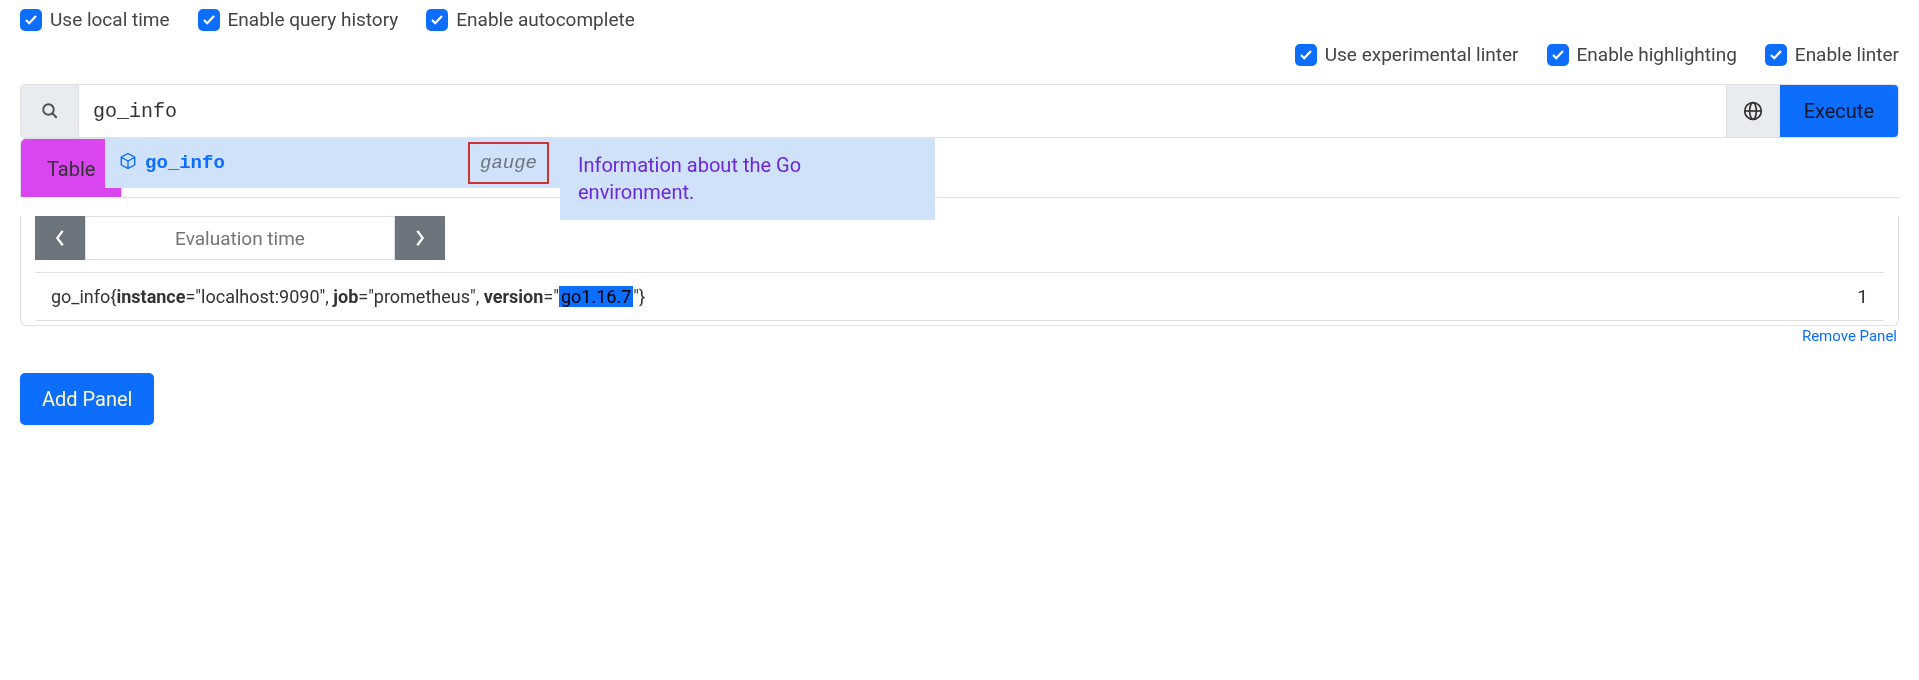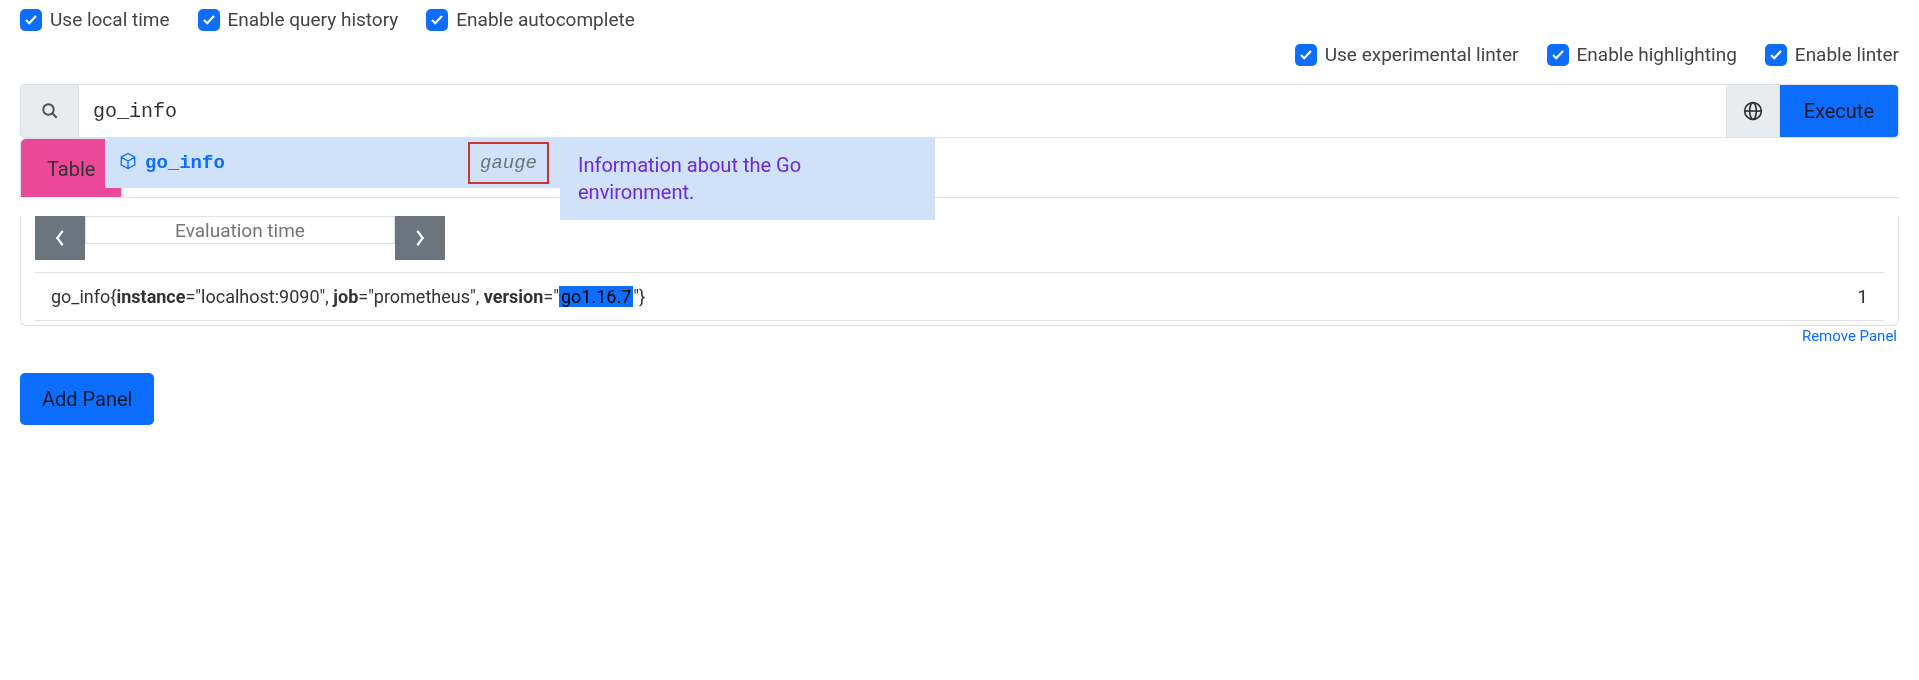--- a/index.html
+++ b/index.html
@@ -19,32 +19,32 @@
     .autocomplete { position: absolute; top: 100%; left: 85px; display: flex; align-items: stretch; z-index: 10; margin-top:0px; }
     .ac-left { width: 455px; background: #cfe2f9; display: flex; align-items: center; justify-content: space-between; padding: 0 14px; height: 50px; }
     .ac-left-inner { display:flex; align-items:center; gap:8px;}
     .ac-cube { color:#0d6efd; font-size:17px; }
     .ac-name { font-family: "Courier New", monospace; font-weight: bold; color:#0d6efd; font-size:19px;}
     .ac-type { font-style: italic; color: #6c757d; font-size:19px; font-family:"Courier New",monospace; border:2px solid #c33; padding:8px 10px; margin-right:-3px;}
     .ac-right { background:#cfe2f9; max-width: 375px; padding:14px 18px; color:#6d28d9; font-size:20px; line-height:1.35; }
     .tab-row-outer { display:flex; align-items:center; justify-content:space-between; border-bottom:1px solid #dee2e6; padding-right:4px;}
     .tabs { display: flex; margin-top:0; }
     .tab { padding: 18px 26px 16px; font-size: 20px; color: #0d6efd; cursor: pointer; border: 1px solid transparent; border-bottom:none;}
-    .tab.active { color: #333; background:#ec4899; border-color:#dee2e6; border-bottom:1px solid #fff; border-top-left-radius:6px; border-top-right-radius:6px; margin-bottom:-1px;}
+    .tab.active { color: #333; background:#d946ef; border-color:#dee2e6; border-bottom:1px solid #fff; border-top-left-radius:6px; border-top-right-radius:6px; margin-bottom:-1px;}
     .stats { display:flex; gap:26px; font-size:17px; color:#666; }
     .eval-row { display:flex; margin:18px 0 12px 14px;}
     .chevron { width:50px; height:44px; background:#6c757d; color:#fff; display:flex; align-items:center; justify-content:center; font-size:20px; cursor:pointer;}
-    .eval-input { width:310px; height:28px; border:1px solid #dee2e6; text-align:center; font-size:19px; color:#666; outline:none;}
+    .eval-input { width:310px; height:44px; border:1px solid #dee2e6; text-align:center; font-size:19px; color:#666; outline:none;}
     .result-row { display:flex; justify-content:space-between; align-items:center; padding:12px 16px; margin:0 14px; border-top: 1px solid #e0e0e0; border-bottom:1px solid #e0e0e0;}
     .result-metric { font-size:18px; color:#333; font-family: inherit;}
     .result-metric .lab { font-weight:bold;}
     .result-metric .hl { background:#0d6efd; color:#000000; padding:0 2px;}
     .result-value { font-size:19px; color:#333; }
     .remove-link { text-align:right; color:#0d6efd; font-size:15px; cursor:pointer; padding:16px 2px 4px; text-decoration:none;}
-    .add-panel { margin-top:28px; background:#0d6efd; color:#0f172a; border:none; font-size:20px; padding:14px 22px; border-radius:5px; cursor:pointer;}
+    .add-panel { margin-top:28px; background:#0d6efd; color:#fef9c3; border:none; font-size:20px; padding:14px 22px; border-radius:5px; cursor:pointer;}
     .panel-block{ border:1px solid #dee2e6; border-top:none; border-radius:0 0 6px 6px; padding-bottom:4px;}
     .check-svg { width:12px; height:12px; }
   </style>
 </head>
 <body>
 
 <div class="container">
   <div class="checkbox-row">
     <label class="cb">
       <span class="cb-box">

